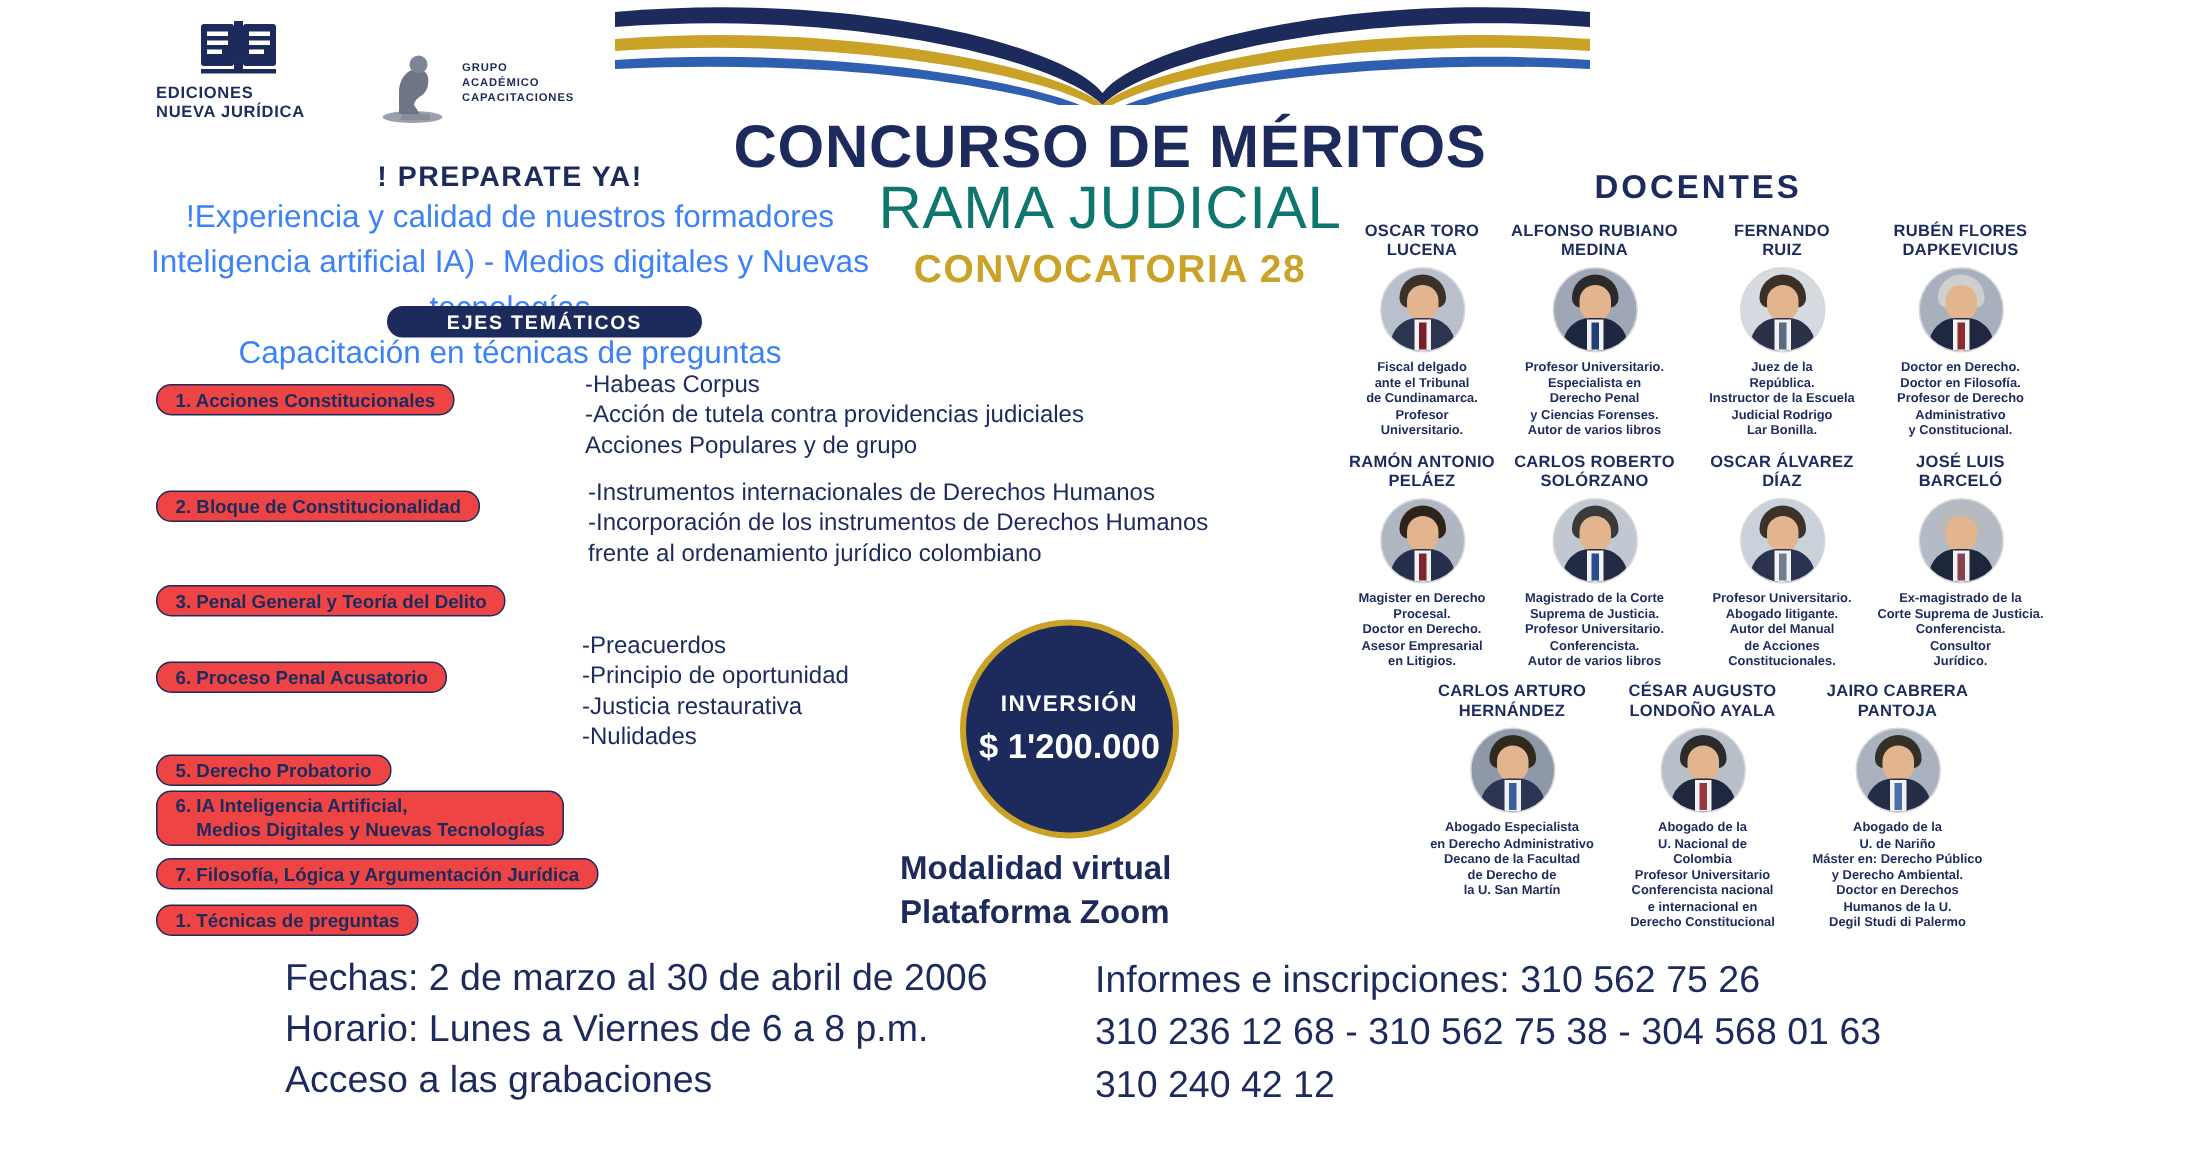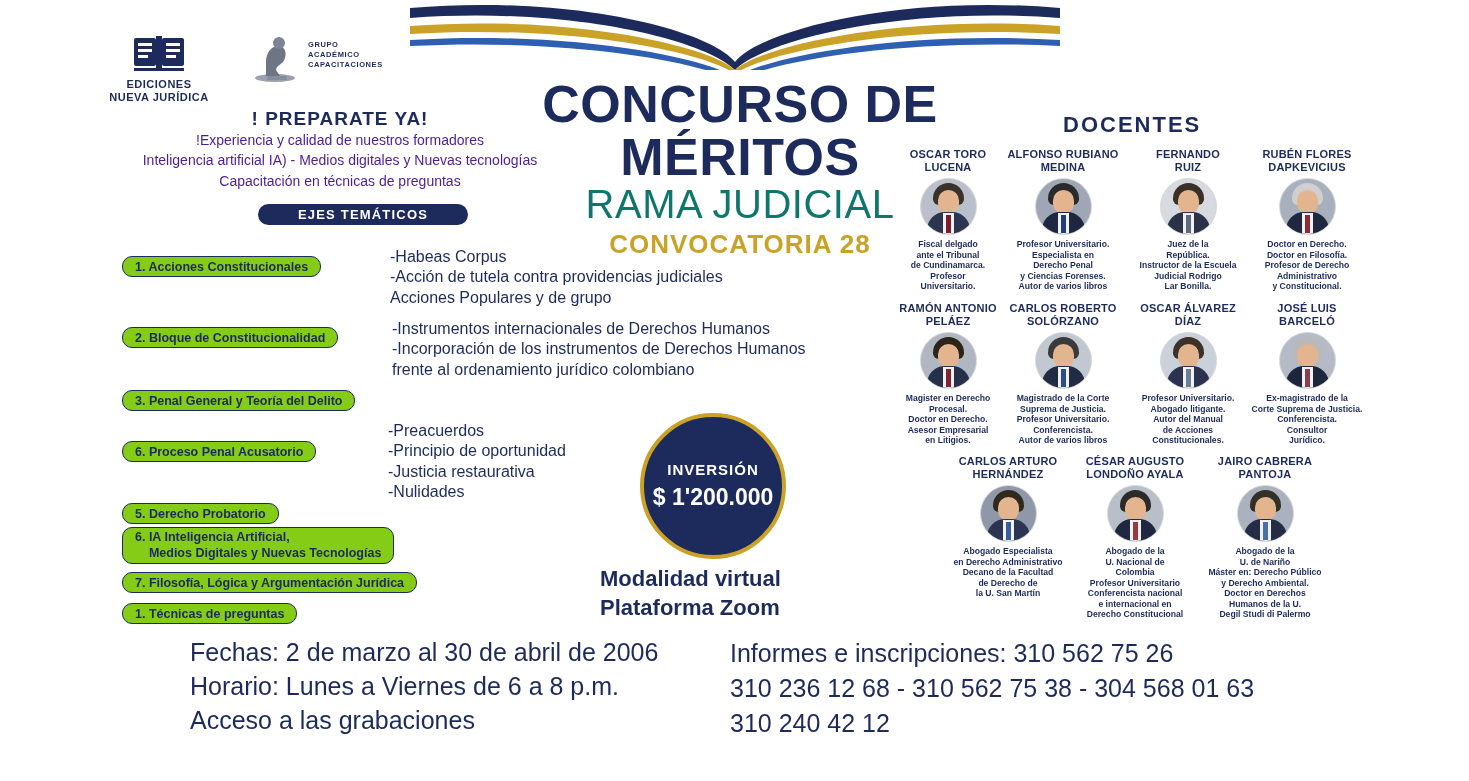--- a/index.html
+++ b/index.html
@@ -9,42 +9,42 @@
     font-family:"Liberation Sans", sans-serif;
     color:#1d2a5c;
     position:relative;
   }
   .stage{position:relative;width:1469px;height:781px;}
 
   
   .swoosh{position:absolute;left:410px;top:0;width:650px;height:70px;overflow:hidden;}
 
   
-  .logo-nj{position:absolute;left:104px;top:34px;width:110px;text-align:center;}
+  .logo-nj{position:absolute;left:104px;top:12px;width:110px;}
   .logo-nj .book{width:54px;height:40px;margin:0 auto;}
   .logo-nj .name{font-size:11px;font-weight:bold;letter-spacing:.5px;line-height:1.15;margin-top:4px;color:#1d2a5c;}
   .logo-gac{position:absolute;left:246px;top:28px;width:130px;height:60px;}
   .logo-gac .gtxt{position:absolute;left:62px;top:12px;font-size:7.5px;font-weight:bold;line-height:1.35;letter-spacing:.6px;color:#1d2a5c;}
 
   
   .title{position:absolute;left:430px;top:78px;width:620px;text-align:center;}
-  .title .l1{font-size:52px;font-weight:bold;letter-spacing:.5px;line-height:1.02;color:#1d2a5c;}
+  .title .l1{font-size:40px;font-weight:bold;letter-spacing:.5px;line-height:1.02;color:#1d2a5c;}
   .title .l2{font-size:40px;font-weight:normal;letter-spacing:.5px;line-height:1.02;color:#0f766e;}
   .title .l3{font-size:26px;font-weight:bold;letter-spacing:1px;color:#c9a227;margin-top:4px;}
 
   
   .promo{position:absolute;left:100px;top:108px;width:480px;text-align:center;}
   .promo .p0{font-size:19px;font-weight:bold;letter-spacing:1px;color:#1d2a5c;}
-  .promo .p{font-size:14px;color:#4c1d95;line-height:1.45;}
+  .promo .p{font-size:21px;color:#3b82f6;line-height:1.45;}
 
   
   .ejes-pill{position:absolute;left:258px;top:204px;width:210px;height:21px;border-radius:11px;background:#1d2a5c;color:#fff;
     font-size:13px;font-weight:bold;letter-spacing:1.2px;display:flex;align-items:center;justify-content:center;}
   .eje{position:absolute;height:19px;border:1.3px solid #1d2a5c;border-radius:10px;display:flex;align-items:center;
-      padding:0 12px;font-size:12.5px;font-weight:bold;color:#1d2a5c;white-space:nowrap;background:#84cc16;margin-left:18px;}
+      padding:0 12px;font-size:12.5px;font-weight:bold;color:#1d2a5c;white-space:nowrap;background:#ef4444;}
   .eje.two{height:33px;line-height:1.25;display:block;padding:2px 12px 0 12px;}
   .eje.two span{display:block;font-size:12.5px;}
 
   .bullets{position:absolute;font-size:16px;line-height:1.28;color:#1d2a5c;white-space:pre-line;}
 
   
   .inv{position:absolute;left:640px;top:413px;width:138px;height:138px;border-radius:50%;background:#1d2a5c;
     border:4px solid #c9a227;display:flex;flex-direction:column;align-items:center;justify-content:center;color:#fff;}
   .inv .t{font-size:15px;font-weight:bold;letter-spacing:1px;}
   .inv .a{font-size:23px;font-weight:bold;margin-top:6px;}

